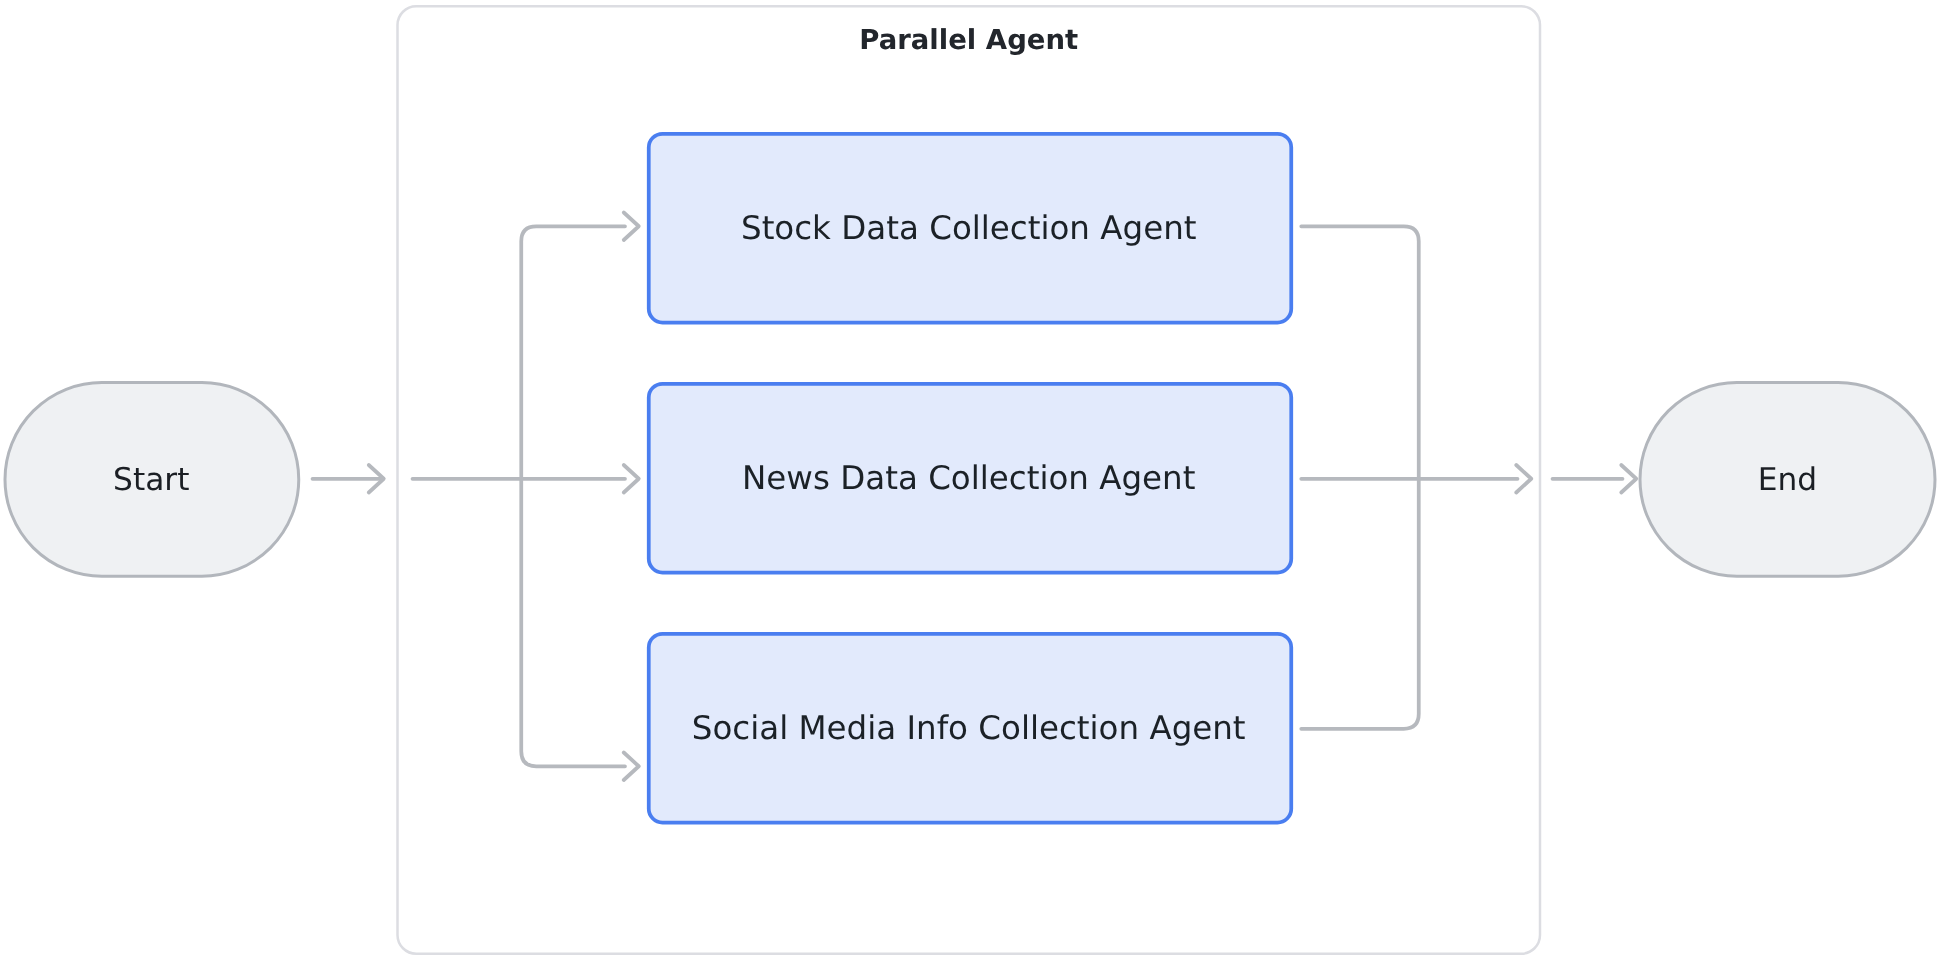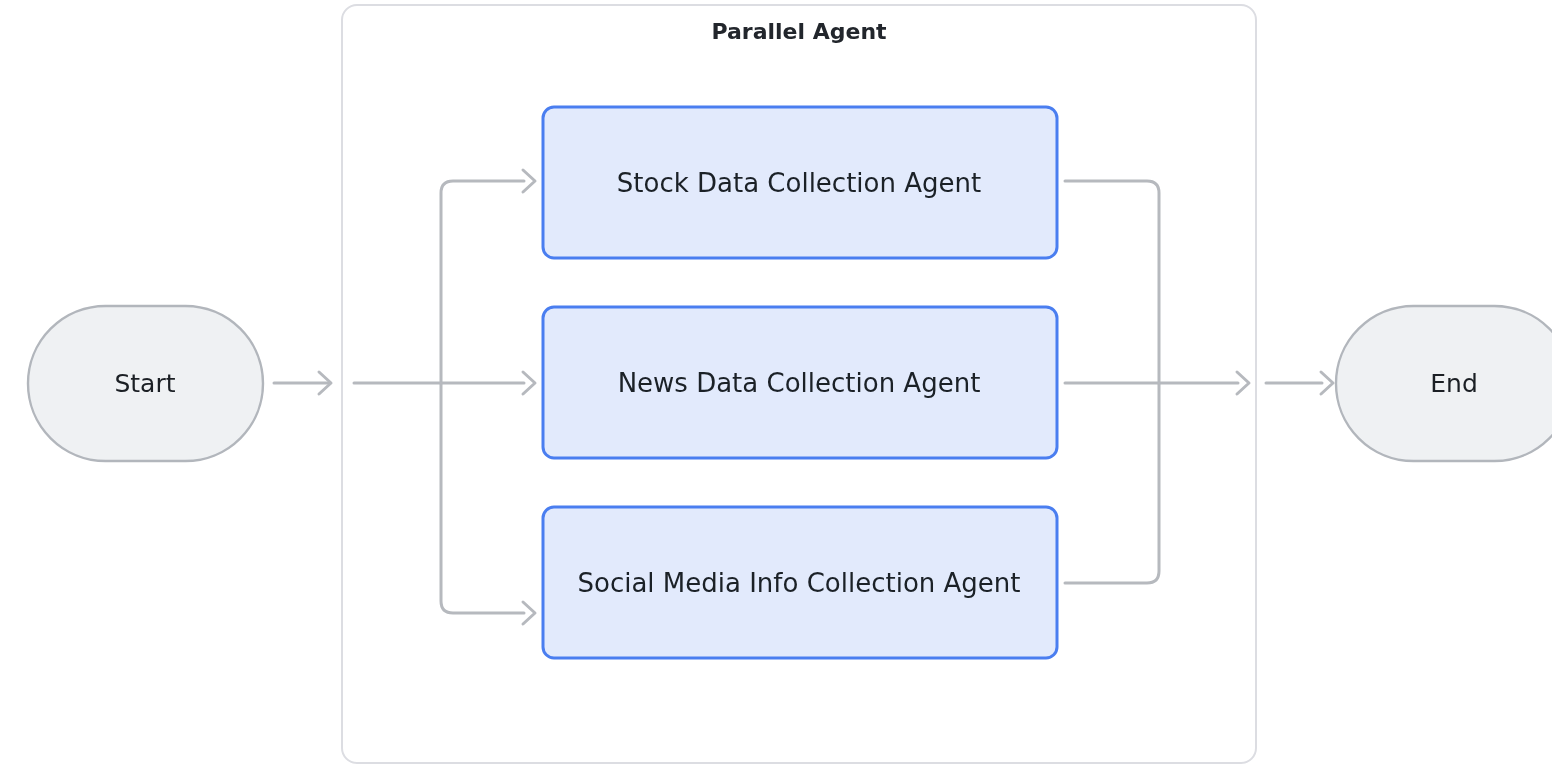--- a/index.html
+++ b/index.html
@@ -10,21 +10,20 @@
   body {
     width: 1552px;
     height: 769px;
     overflow: hidden;
     font-family: "DejaVu Sans", "Liberation Sans", sans-serif;
   }
   #diagram-root {
     position: relative;
     width: 1441px;
     height: 769px;
-    padding-left: 24px;
   }
   svg.flow {
     display: block;
     width: 1552px;
     height: 769px;
   }
   .container-box {
     fill: #ffffff;
     stroke: #dcdde2;
     stroke-width: 2;

